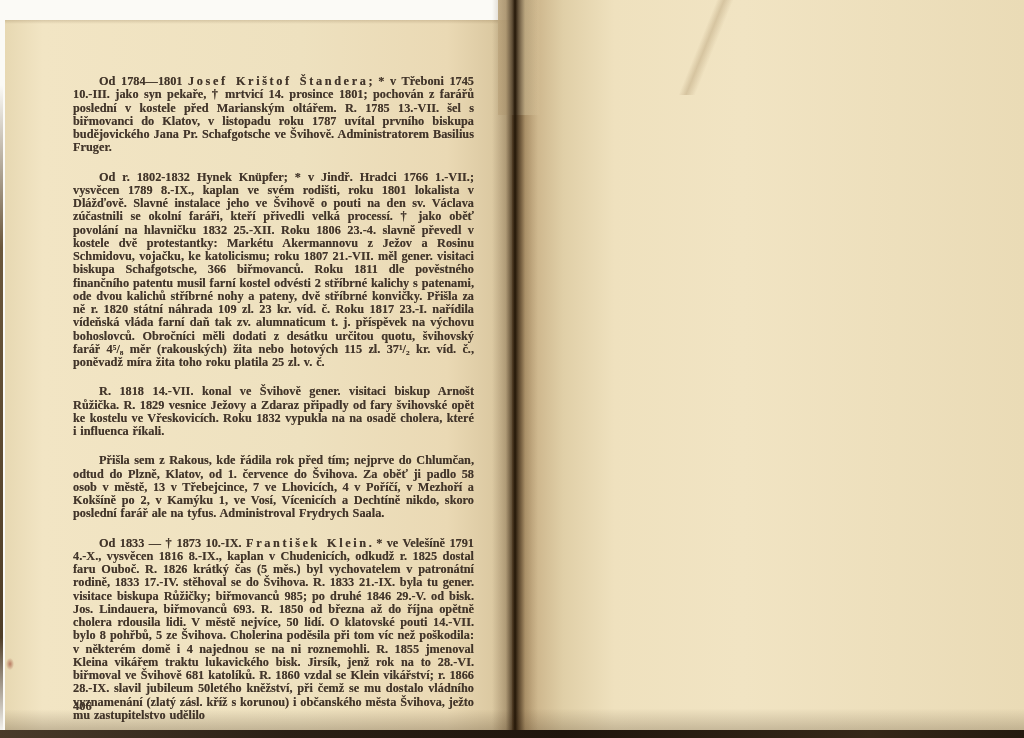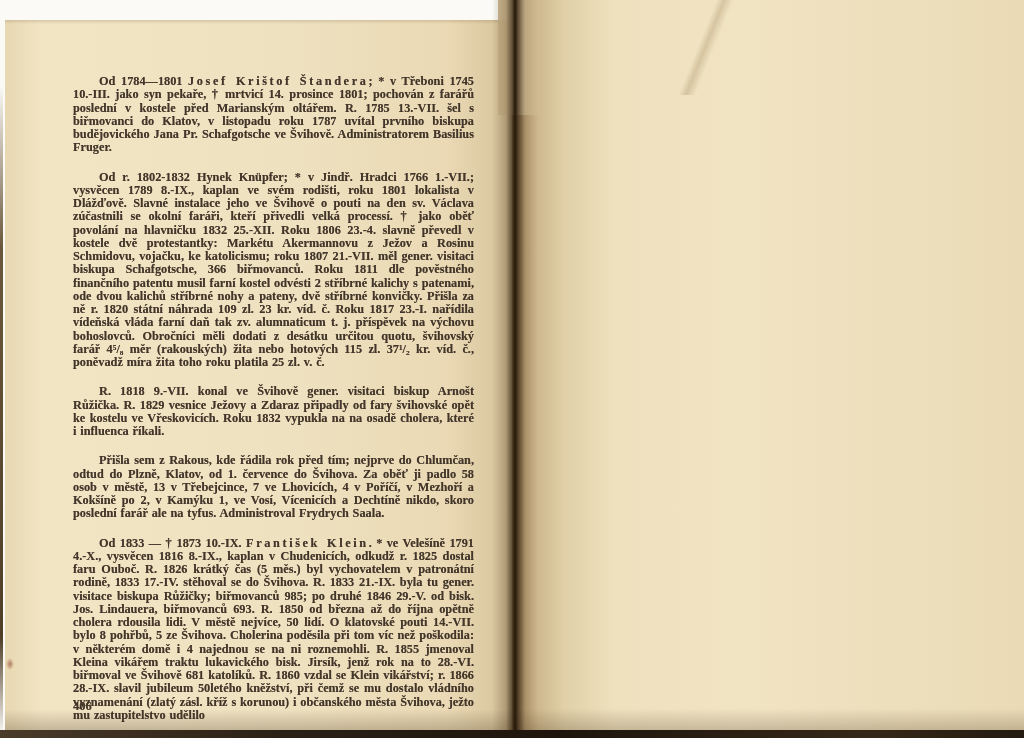--- a/index.html
+++ b/index.html
@@ -74,21 +74,21 @@
 </style>
 </head>
 <body>
 
 <div class="photo">
 
   <div class="page page-left">
     <div class="text-block text-left">
         <p class="para indent"><span>Od 1784—1801 </span><span class="spaced">Josef Krištof Štandera</span><span>; * v Třeboni 1745 10.-III. jako syn pekaře, † mrtvicí 14. prosince 1801; pochován z farářů poslední v kostele před Marianským oltářem. R. 1785 13.-VII. šel s biřmovanci do Klatov, v listopadu roku 1787 uvítal prvního biskupa budějovického Jana Pr. Schafgotsche ve Švihově. Administratorem Basilius Fruger.</span></p>
         <p class="para indent"><span>Od r. 1802-1832 Hynek Knüpfer; * v Jindř. Hradci 1766 1.-VII.; vysvěcen 1789 8.-IX., kaplan ve svém rodišti, roku 1801 lokalista v Dlážďově. Slavné instalace jeho ve Švihově o pouti na den sv. Václava zúčastnili se okolní faráři, kteří přivedli velká processí. † jako oběť povolání na hlavničku 1832 25.-XII. Roku 1806 23.-4. slavně převedl v kostele dvě protestantky: Markétu Akermannovu z Ježov a Rosinu Schmidovu, vojačku, ke katolicismu; roku 1807 21.-VII. měl gener. visitaci biskupa Schafgotsche, 366 biřmovanců. Roku 1811 dle pověstného finančního patentu musil farní kostel odvésti 2 stříbrné kalichy s patenami, ode dvou kalichů stříbrné nohy a pateny, dvě stříbrné konvičky. Přišla za ně r. 1820 státní náhrada 109 zl. 23 kr. víd. č. Roku 1817 23.-I. nařídila vídeňská vláda farní daň tak zv. alumnaticum t. j. příspěvek na výchovu bohoslovců. Obročníci měli dodati z desátku určitou quotu, švihovský farář 4⁵/₈ měr (rakouských) žita nebo hotových 115 zl. 37¹/₂ kr. víd. č., poněvadž míra žita toho roku platila 25 zl. v. č.</span></p>
-        <p class="para indent"><span>R. 1818 9.-VII. konal ve Švihově gener. visitaci biskup Arnošt Růžička. R. 1829 vesnice Ježovy a Zdaraz připadly od fary švihovské opět ke kostelu ve Vřeskovicích. Roku 1832 vypukla na na osadě cholera, které i influenca říkali.</span></p>
+        <p class="para indent"><span>R. 1818 14.-VII. konal ve Švihově gener. visitaci biskup Arnošt Růžička. R. 1829 vesnice Ježovy a Zdaraz připadly od fary švihovské opět ke kostelu ve Vřeskovicích. Roku 1832 vypukla na na osadě cholera, které i influenca říkali.</span></p>
         <p class="para indent"><span>Přišla sem z Rakous, kde řádila rok před tím; nejprve do Chlumčan, odtud do Plzně, Klatov, od 1. července do Švihova. Za oběť ji padlo 58 osob v městě, 13 v Třebejcince, 7 ve Lhovicích, 4 v Poříčí, v Mezhoří a Kokšíně po 2, v Kamýku 1, ve Vosí, Vícenicích a Dechtíně nikdo, skoro poslední farář ale na tyfus. Administroval Frydrych Saala.</span></p>
         <p class="para indent"><span>Od 1833 — † 1873 10.-IX. </span><span class="spaced">František Klein</span><span>. * ve Velešíně 1791 4.-X., vysvěcen 1816 8.-IX., kaplan v Chudenicích, odkudž r. 1825 dostal faru Ouboč. R. 1826 krátký čas (5 měs.) byl vychovatelem v patronátní rodině, 1833 17.-IV. stěhoval se do Švihova. R. 1833 21.-IX. byla tu gener. visitace biskupa Růžičky; biřmovanců 985; po druhé 1846 29.-V. od bisk. Jos. Lindauera, biřmovanců 693. R. 1850 od března až do října opětně cholera rdousila lidi. V městě nejvíce, 50 lidí. O klatovské pouti 14.-VII. bylo 8 pohřbů, 5 ze Švihova. Cholerina poděsila při tom víc než poškodila: v některém domě i 4 najednou se na ni roznemohli. R. 1855 jmenoval Kleina vikářem traktu lukavického bisk. Jirsík, jenž rok na to 28.-VI. biřmoval ve Švihově 681 katolíků. R. 1860 vzdal se Klein vikářství; r. 1866 28.-IX. slavil jubileum 50letého kněžství, při čemž se mu dostalo vládního vyznamenání (zlatý zásl. kříž s korunou) i občanského města Švihova, ježto mu zastupitelstvo udělilo</span></p>
       </div>
     <div class="pgnum pgnum-left">406</div>
   </div>
 
   <div class="page page-right">
     
     
   </div>

